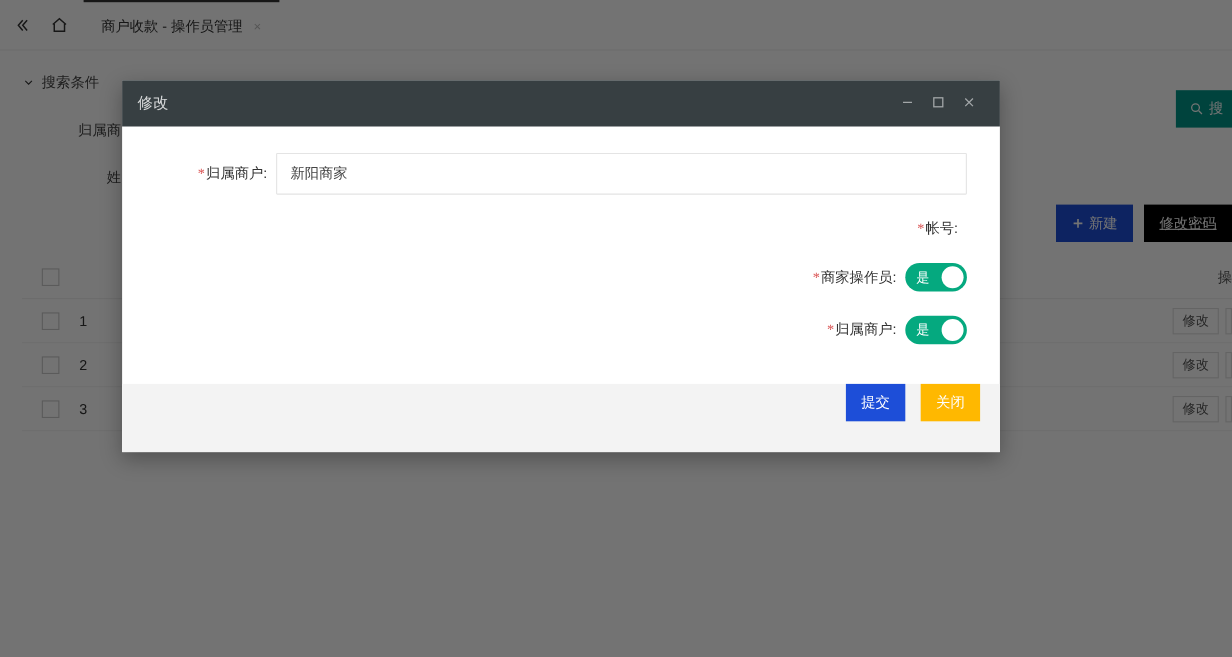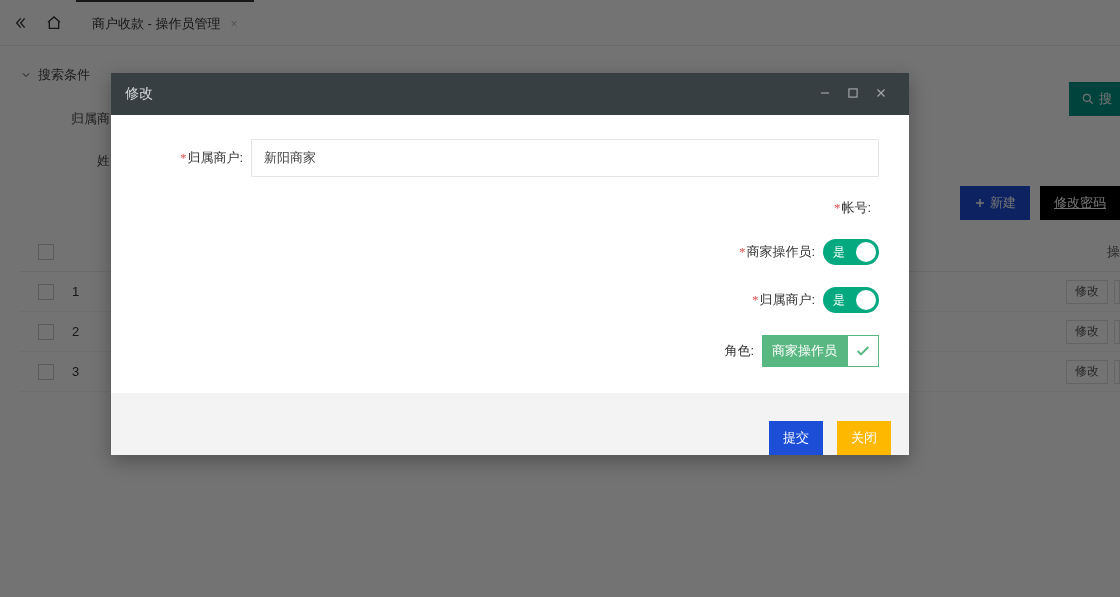--- a/index.html
+++ b/index.html
@@ -65,21 +65,21 @@
 
   .switch { width:56px; height:26px; border-radius:13px; background:#05a97f; position:relative; color:#fff; display:inline-flex; align-items:center; }
   .switch-knob { width:20px; height:20px; border-radius:50%; background:#fff; position:absolute; right:3px; top:3px; }
   .switch-text { font-size:12px; margin-left:10px;}
 
   .tag-role { display:inline-flex; align-items:center; height:32px; }
   .tag-role .tag-l { background:#59b782; color:#fff; padding:0 10px; height:32px; display:flex; align-items:center;}
   .tag-role .tag-r { width:32px; height:32px; border:1px solid #59b782; color:#59b782; display:flex; align-items:center; justify-content:center; background:#fff;}
   .tag-role .tag-r svg { width:16px; height:16px;}
 
-  .modal-footer { background:#f3f3f3; height:62px; display:flex; align-items:flex-end; justify-content:flex-end; padding:0 18px; gap:14px;}
+  .modal-footer { background:#f3f3f3; height:62px; display:flex; align-items:flex-start; justify-content:flex-end; padding:0 18px; gap:14px;}
 
   
 </style>
 </head>
 <body>
 
 <div class="page">
 
   <div class="topbar">
     <div class="nav-icons">
@@ -260,31 +260,20 @@
       </div>
 
       <div class="frow">
         <div class="flabel"><span class="req">*</span><span>归属商户:</span></div>
         <div class="switch">
           <span class="switch-text">是</span>
           <span class="switch-knob"></span>
         </div>
       </div>
 
-      <div class="frow" style="margin-bottom:12px;">
-        <div class="flabel"><span>角色:</span></div>
-        <div class="tag-role">
-          <div class="tag-l">商家操作员</div>
-          <div class="tag-r">
-            <svg viewBox="0 0 24 24" fill="none" stroke="#59b782" stroke-width="3">
-                <path d="M4 12l5 5L20 6"></path>
-              </svg>
-          </div>
-        </div>
-      </div>
 
     </div>
 
     <div class="modal-footer">
       <button class="btn btn-green">
         <span>提交</span>
       </button>
       <button class="btn btn-orange">
         <span>关闭</span>
       </button>

